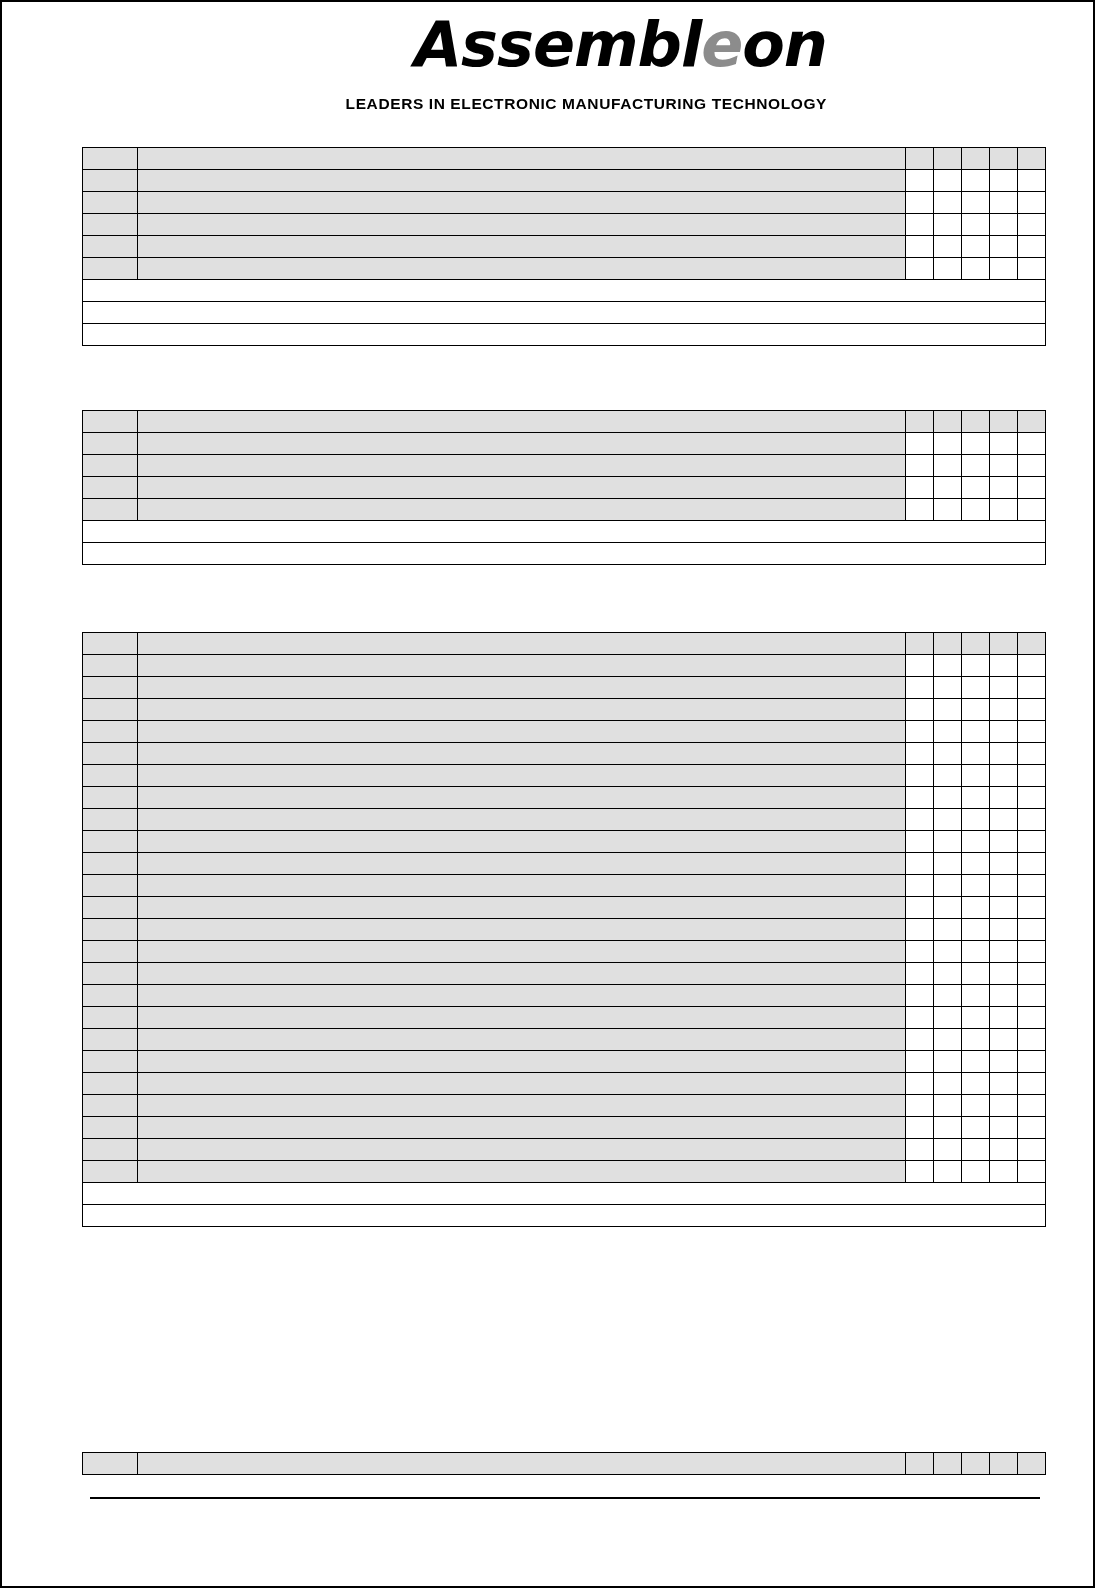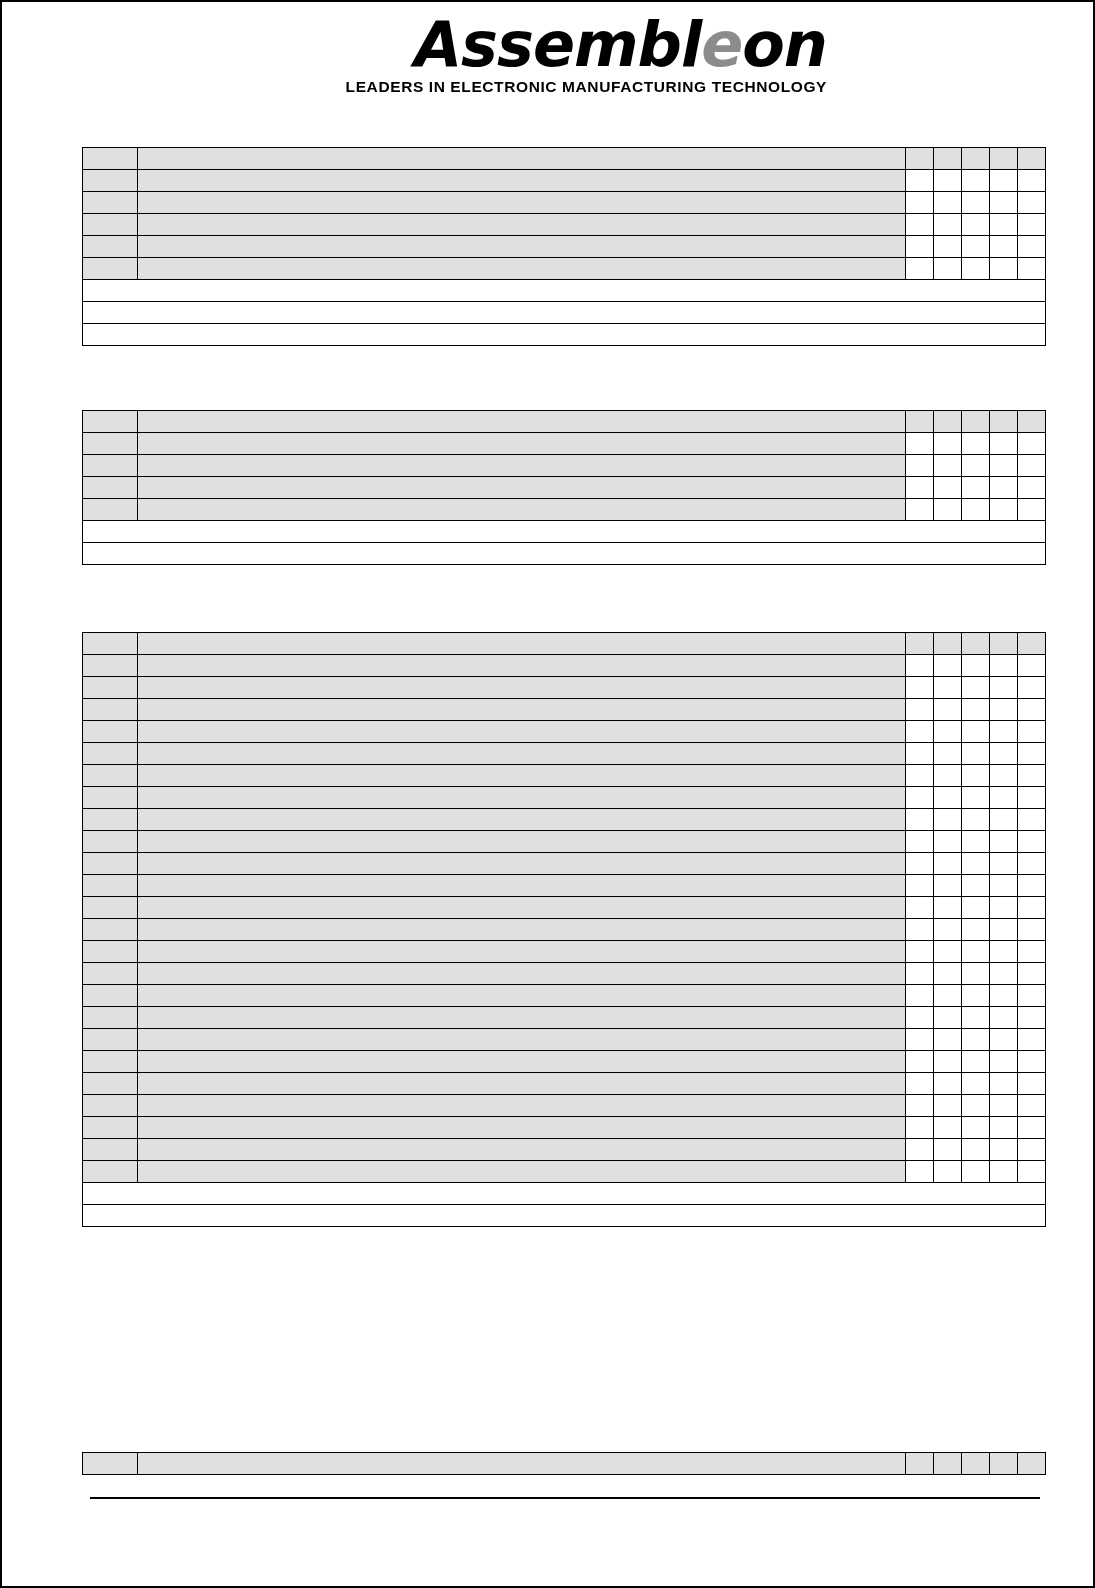--- a/index.html
+++ b/index.html
@@ -40,21 +40,21 @@
   }
   .logo-wordmark .accent {
     color: #8c8c8c;
   }
   .logo-tagline {
     font-family: "Liberation Sans", sans-serif;
     font-size: 15.5px;
     font-weight: 700;
     letter-spacing: 0.6px;
     color: #000000;
-    margin-top: 1px;
+    margin-top: 18px;
     white-space: nowrap;
   }
 
   
   .tbl {
     position: absolute;
     border-collapse: collapse;
     table-layout: fixed;
     border: 1px solid #000000;
   }

